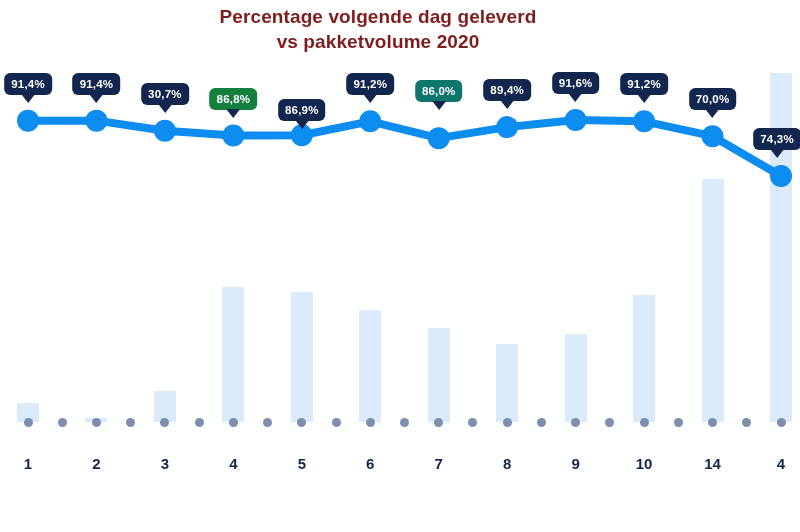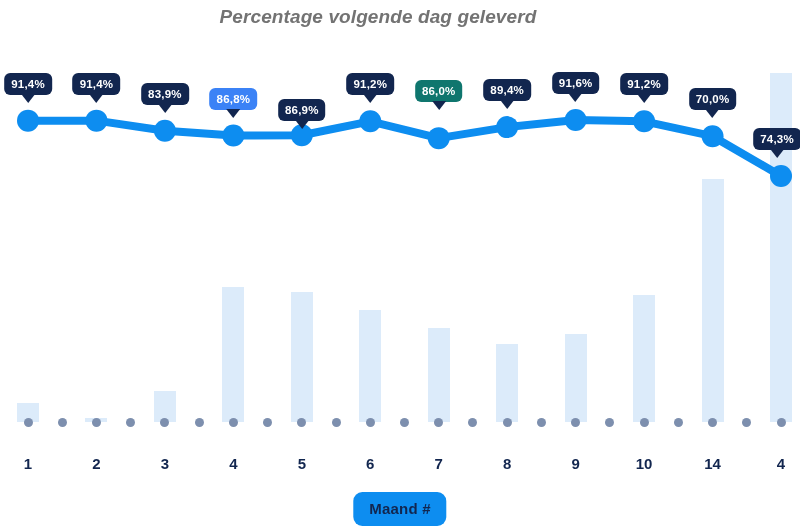--- a/index.html
+++ b/index.html
@@ -9,26 +9,25 @@
     font-family:"Liberation Sans", sans-serif;
     overflow:hidden;
     position:relative;
   }
   #chart-root{position:absolute;left:0;top:0;width:800px;height:532px;}
 
   
   .chart-title{
     position:absolute;left:0;top:4px;width:756px;
     text-align:center;
-    color:#737373;
+    color:#7f1d1d;
     font-size:19px;
     font-weight:bold;
     line-height:25px;
     letter-spacing:.1px;
-    font-style:italic;
   }
   .chart-title .ln{display:block;}
 
   
   .plot{
     position:absolute;left:0;top:0;width:696px;height:470px;
   }
 
   
   .bars-layer{position:absolute;left:0;top:0;width:800px;height:470px;}
@@ -101,20 +100,21 @@
     letter-spacing:.2px;
   }
 </style>
 </head>
 <body>
 
 <div id="chart-root">
 
   <div class="chart-title">
     <span class="ln">Percentage volgende dag geleverd</span>
+    <span class="ln">vs pakketvolume 2020</span>
   </div>
 
   <div class="plot">
     <div class="bars-layer" id="bars-layer" style="height: 422px;">
         <div class="bar" style="left: 17px; height: 19px; background: rgb(220, 235, 250);"></div>
         <div class="bar" style="left: 85.4545px; height: 4px; background: rgb(220, 235, 250);"></div>
         <div class="bar" style="left: 153.909px; height: 31px; background: rgb(220, 235, 250);"></div>
         <div class="bar" style="left: 222.364px; height: 135px; background: rgb(220, 235, 250);"></div>
         <div class="bar" style="left: 290.818px; height: 130px; background: rgb(220, 235, 250);"></div>
         <div class="bar" style="left: 359.273px; height: 112px; background: rgb(220, 235, 250);"></div>
@@ -161,22 +161,22 @@
         <circle cx="438.72727272727275" cy="138.12716763005778" r="11" fill="#0d8df0"></circle>
         <circle cx="507.1818181818182" cy="127.12138728323696" r="11" fill="#0d8df0"></circle>
         <circle cx="575.6363636363636" cy="120" r="11" fill="#0d8df0"></circle>
         <circle cx="644.0909090909091" cy="121.29479768786123" r="11" fill="#0d8df0"></circle>
         <circle cx="712.5454545454545" cy="136.1849710982659" r="11" fill="#0d8df0"></circle>
         <circle cx="781" cy="176" r="11" fill="#0d8df0"></circle>
       </svg>
     <div id="tips-layer">
         <div class="tip" style="left: 28px; top: 72.6474px; background: rgb(18, 38, 79); color: rgb(255, 255, 255);">91,4%</div>
         <div class="tip" style="left: 96.4545px; top: 72.6474px; background: rgb(18, 38, 79); color: rgb(255, 255, 255);">91,4%</div>
-        <div class="tip" style="left: 164.909px; top: 82.6821px; background: rgb(18, 38, 79); color: rgb(255, 255, 255);">83,9%</div>
-        <div class="tip" style="left: 233.364px; top: 87.5376px; background: #3b82f6; color: rgb(255, 255, 255);">86,8%</div>
+        <div class="tip" style="left: 164.909px; top: 82.6821px; background: rgb(18, 38, 79); color: rgb(255, 255, 255);">30,7%</div>
+        <div class="tip" style="left: 233.364px; top: 87.5376px; background: #15803d; color: rgb(255, 255, 255);">86,8%</div>
         <div class="tip" style="left: 301.818px; top: 99px; background: rgb(18, 38, 79); color: rgb(255, 255, 255);">86,9%</div>
         <div class="tip" style="left: 370.273px; top: 73.2948px; background: rgb(18, 38, 79); color: rgb(255, 255, 255);">91,2%</div>
         <div class="tip" style="left: 438.727px; top: 80px; background: #0f766e; color: rgb(255, 255, 255); text-align: right;">86,0%</div>
         <div class="tip" style="left: 507.182px; top: 79.1214px; background: rgb(18, 38, 79); color: rgb(255, 255, 255);">89,4%</div>
         <div class="tip" style="left: 575.636px; top: 72px; background: rgb(18, 38, 79); color: rgb(255, 255, 255);">91,6%</div>
         <div class="tip" style="left: 644.091px; top: 73.2948px; background: rgb(18, 38, 79); color: rgb(255, 255, 255);">91,2%</div>
         <div class="tip" style="left: 712.545px; top: 88.185px; background: rgb(18, 38, 79); color: rgb(255, 255, 255);">70,0%</div>
         <div class="tip" style="left: 777px; top: 128px; background: rgb(18, 38, 79); color: rgb(255, 255, 255);">74,3%</div>
       </div>
   </div>
@@ -189,15 +189,14 @@
       <div class="xtick" style="left: 301.818px; color: rgb(18, 38, 79);">5</div>
       <div class="xtick" style="left: 370.273px; color: rgb(18, 38, 79);">6</div>
       <div class="xtick" style="left: 438.727px; color: rgb(18, 38, 79);">7</div>
       <div class="xtick" style="left: 507.182px; color: rgb(18, 38, 79);">8</div>
       <div class="xtick" style="left: 575.636px; color: rgb(18, 38, 79);">9</div>
       <div class="xtick" style="left: 644.091px; color: rgb(18, 38, 79);">10</div>
       <div class="xtick" style="left: 712.545px; color: rgb(18, 38, 79);">14</div>
       <div class="xtick" style="left: 781px; color: rgb(18, 38, 79);">4</div>
     </div>
 
-  <div class="axis-badge">Maand #</div>
 
 </div>
 
 </body></html>

